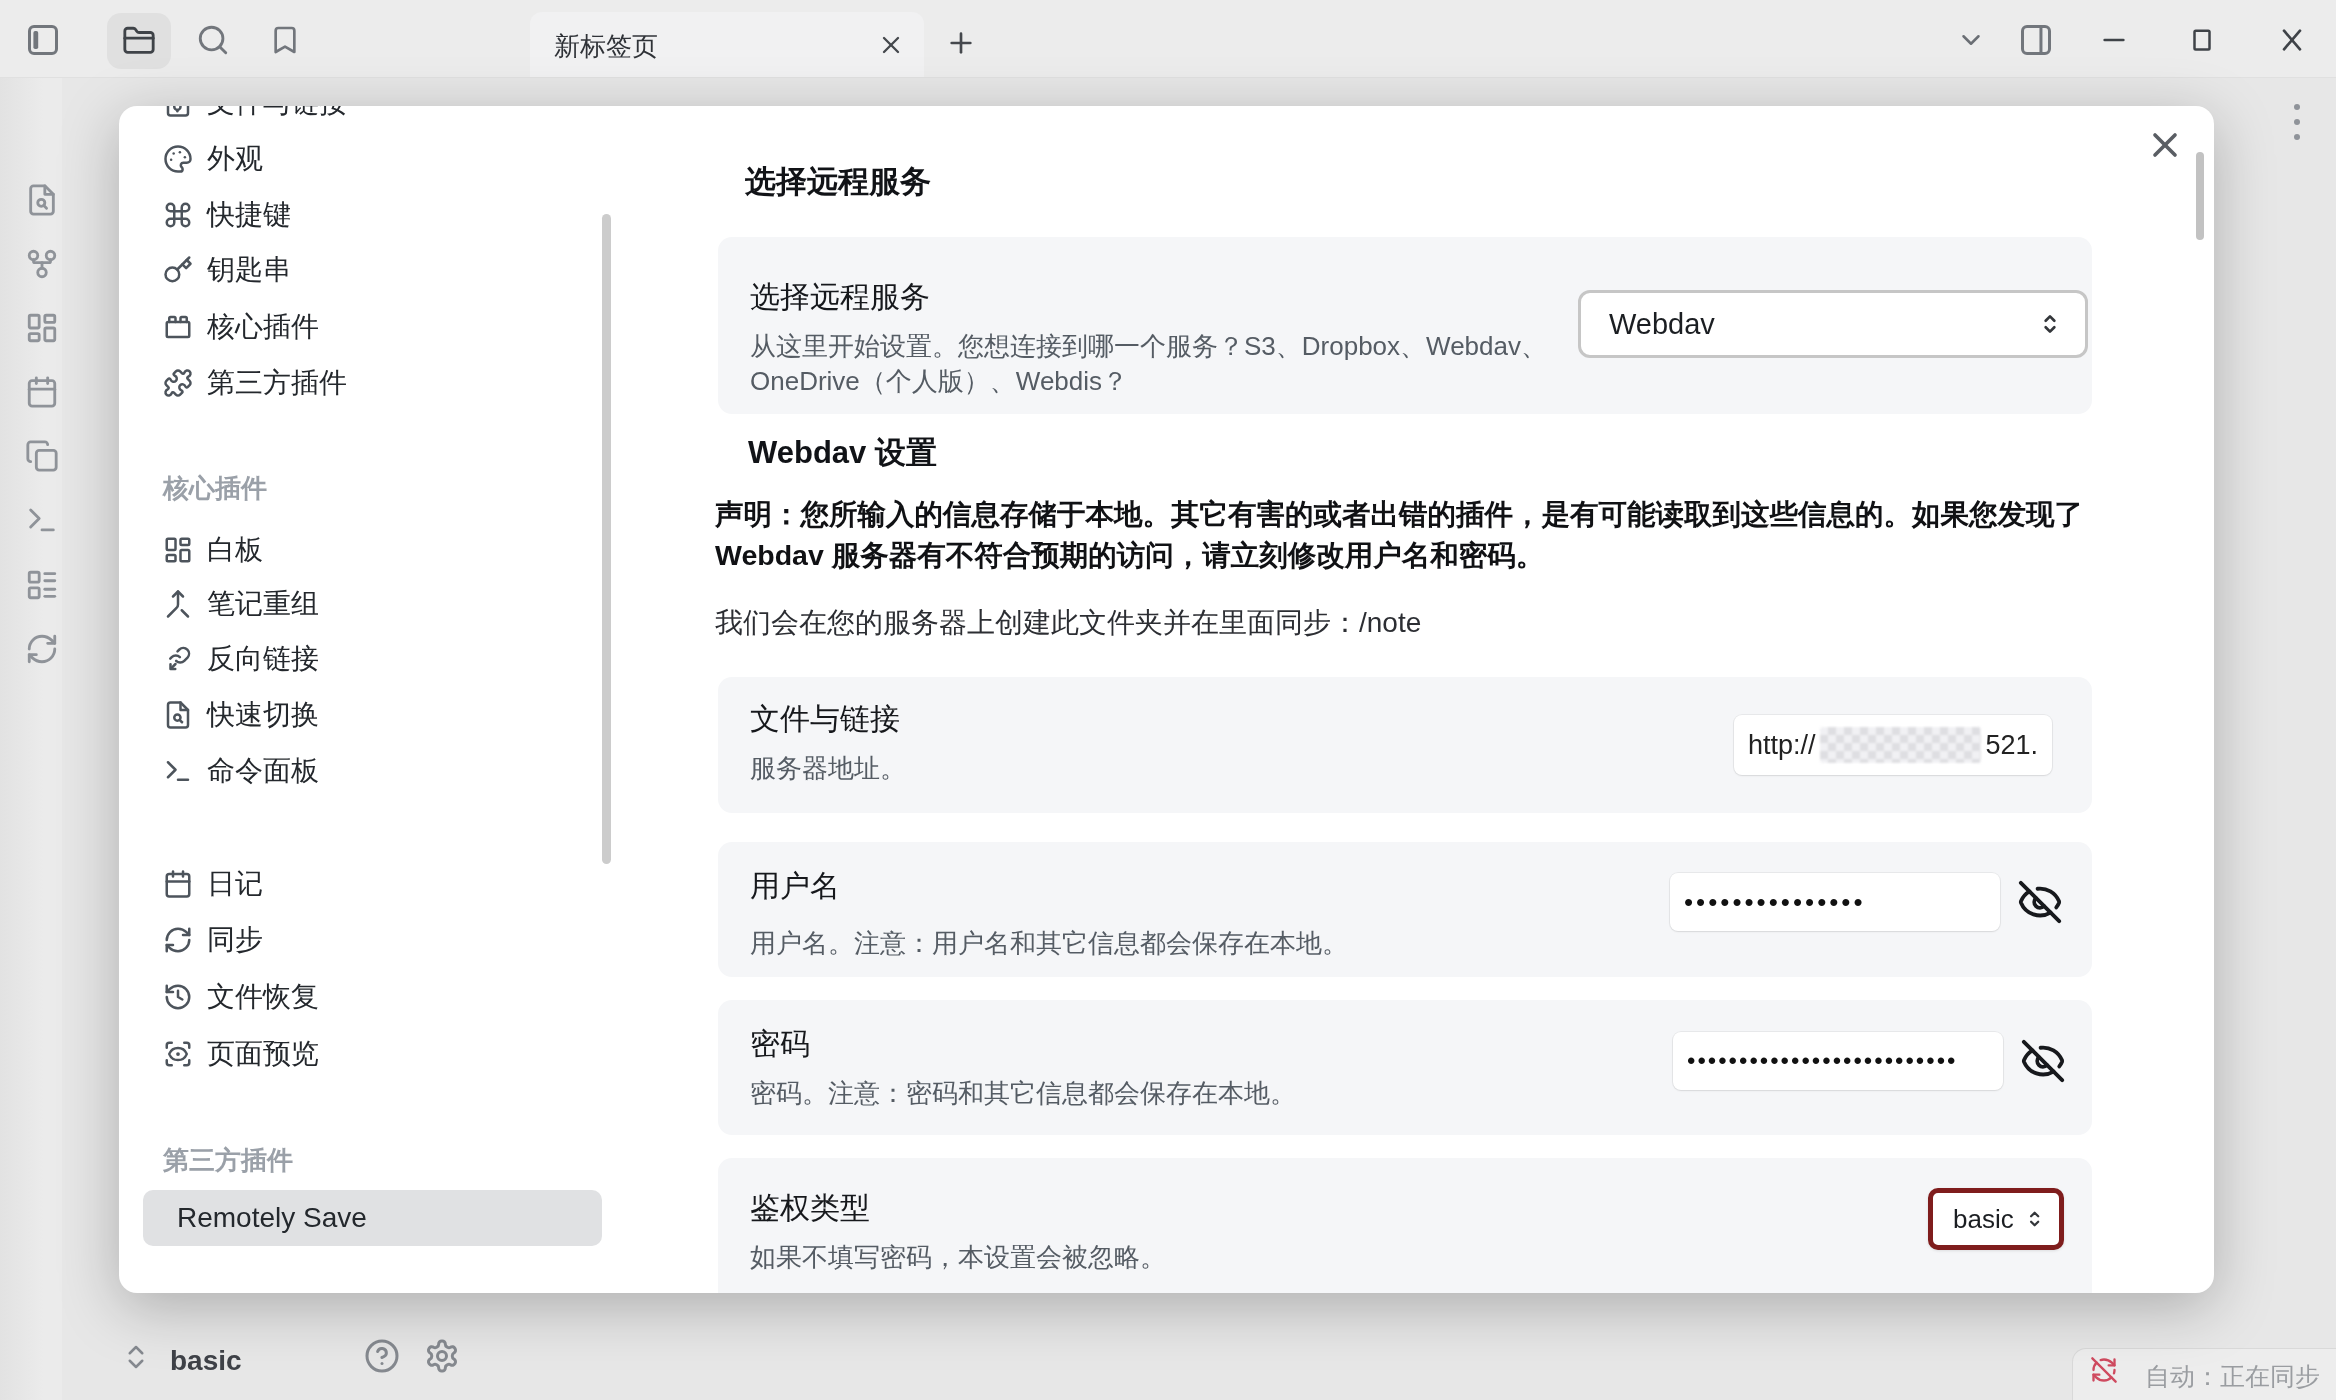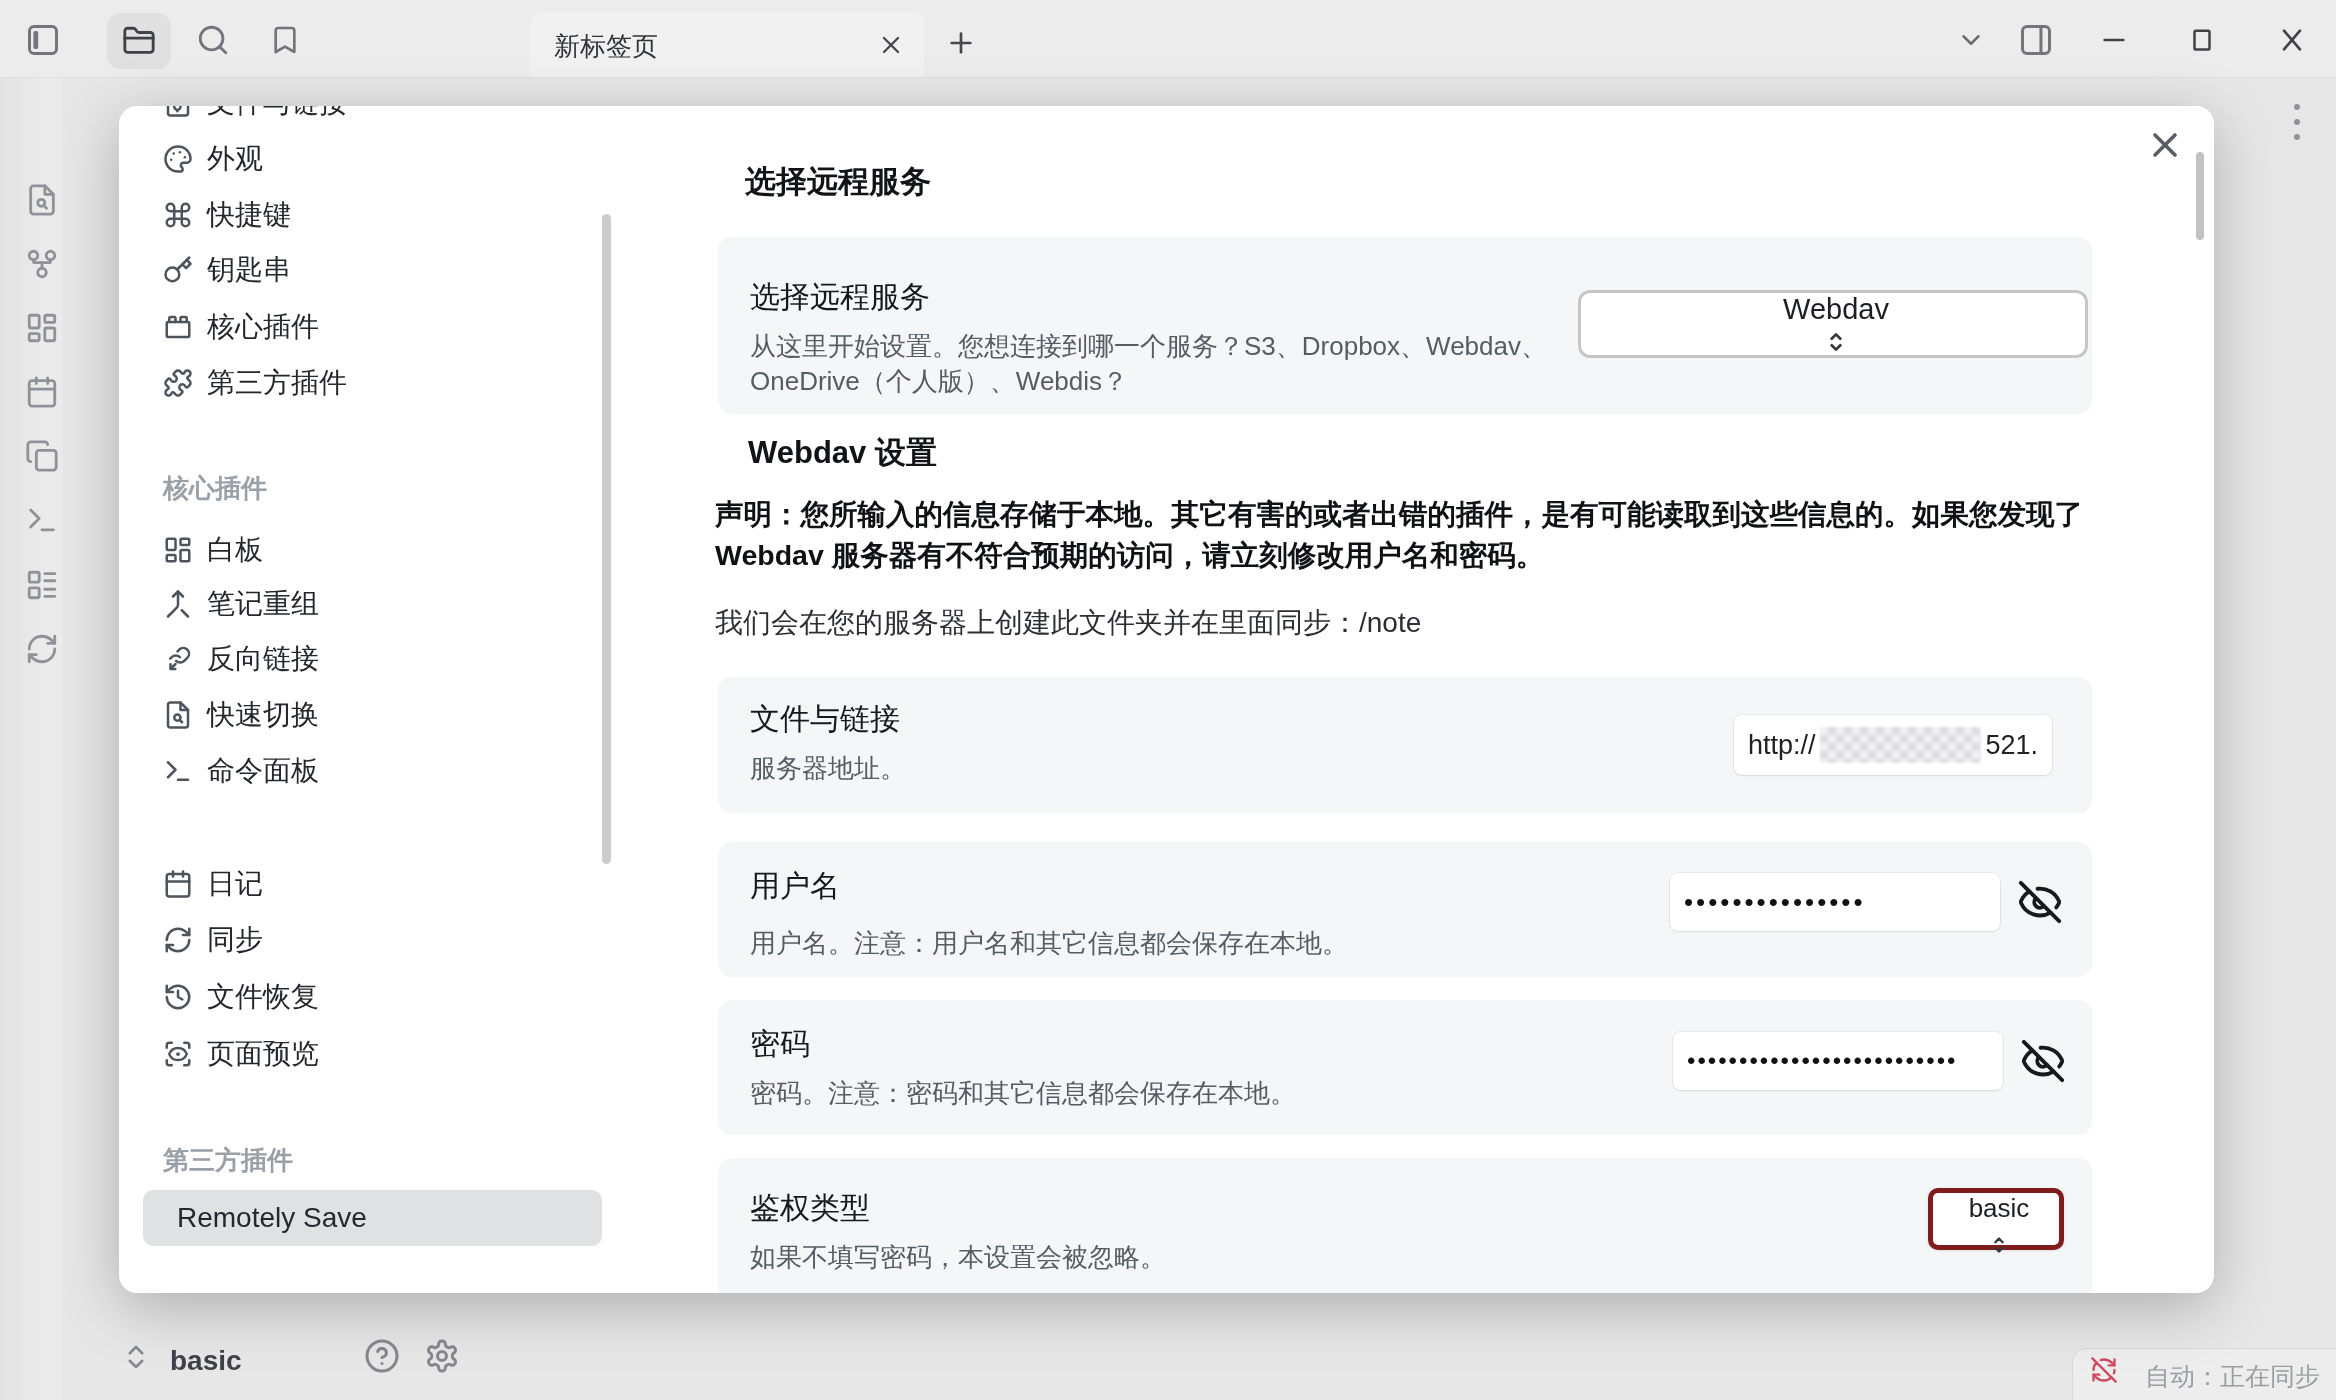--- a/index.html
+++ b/index.html
@@ -37,21 +37,21 @@
   .nav-header{position:absolute;left:44px;height:32px;font-size:26px;font-weight:700;color:#9aa0a8;display:flex;align-items:center;}
   .nav-item.selected-bg{background:#e0e1e3;border-radius:10px;height:56px;padding-left:34px;}
   #nav-scrollbar{left:483px;top:108px;width:9px;height:650px;background:#cccccc;border-radius:5px;}
   
   #modal-close{left:2026px;top:19px;width:40px;height:40px;color:#5a5e64;}
   #content-scrollbar{left:2077px;top:46px;width:8px;height:88px;background:#c2c2c2;border-radius:4px;}
   .h-title{font-size:31px;font-weight:700;color:#111317;}
   .card{position:absolute;left:599px;width:1374px;background:#f5f6f8;border-radius:14px;}
   .card-name{position:absolute;left:32px;font-size:30px;color:#16181c;}
   .card-desc{position:absolute;left:32px;font-size:26px;color:#555c64;line-height:35px;}
-  .select{position:absolute;display:flex;align-items:center;background:#ffffff;cursor:pointer;flex-direction:column;}
+  .select{position:absolute;display:flex;align-items:center;background:#ffffff;cursor:pointer;}
   .select-big{border:3px solid #c6c6c6;border-radius:12px;font-size:29px;color:#1b1e22;padding:0 22px 0 28px;justify-content:space-between;}
   .select-small{border:5px solid #7f1d1d;border-radius:10px;box-shadow:0 1px 3px rgba(0,0,0,0.10);font-size:26px;color:#1b1e22;padding:0 14px 0 20px;justify-content:space-between;gap:10px;}
   .sel-chev{width:26px;height:26px;color:#33363a;}
   .text-input{position:absolute;background:#ffffff;border-radius:8px;box-shadow:0 0 0 1px rgba(0,0,0,0.05),0 1px 2px rgba(0,0,0,0.08);display:flex;align-items:center;padding:0 14px;overflow:hidden;font-size:27px;color:#222;}
   .masked{font-size:26px;letter-spacing:3px;color:#111;white-space:nowrap;overflow:hidden;}
   .masked.small{font-size:24px;letter-spacing:2px;}
   .mosaic{flex:1;height:36px;margin:0 4px;border-radius:3px;opacity:.85;filter:blur(1px);
     background-image:linear-gradient(45deg,#d9d9dd 25%,transparent 25%,transparent 75%,#d9d9dd 75%),linear-gradient(45deg,#d9d9dd 25%,#efeff2 25%,#efeff2 75%,#d9d9dd 75%);
     background-size:16px 16px;background-position:0 0,8px 8px;}
   .eye-btn{position:absolute;width:46px;height:46px;color:#17191d;cursor:pointer;}

